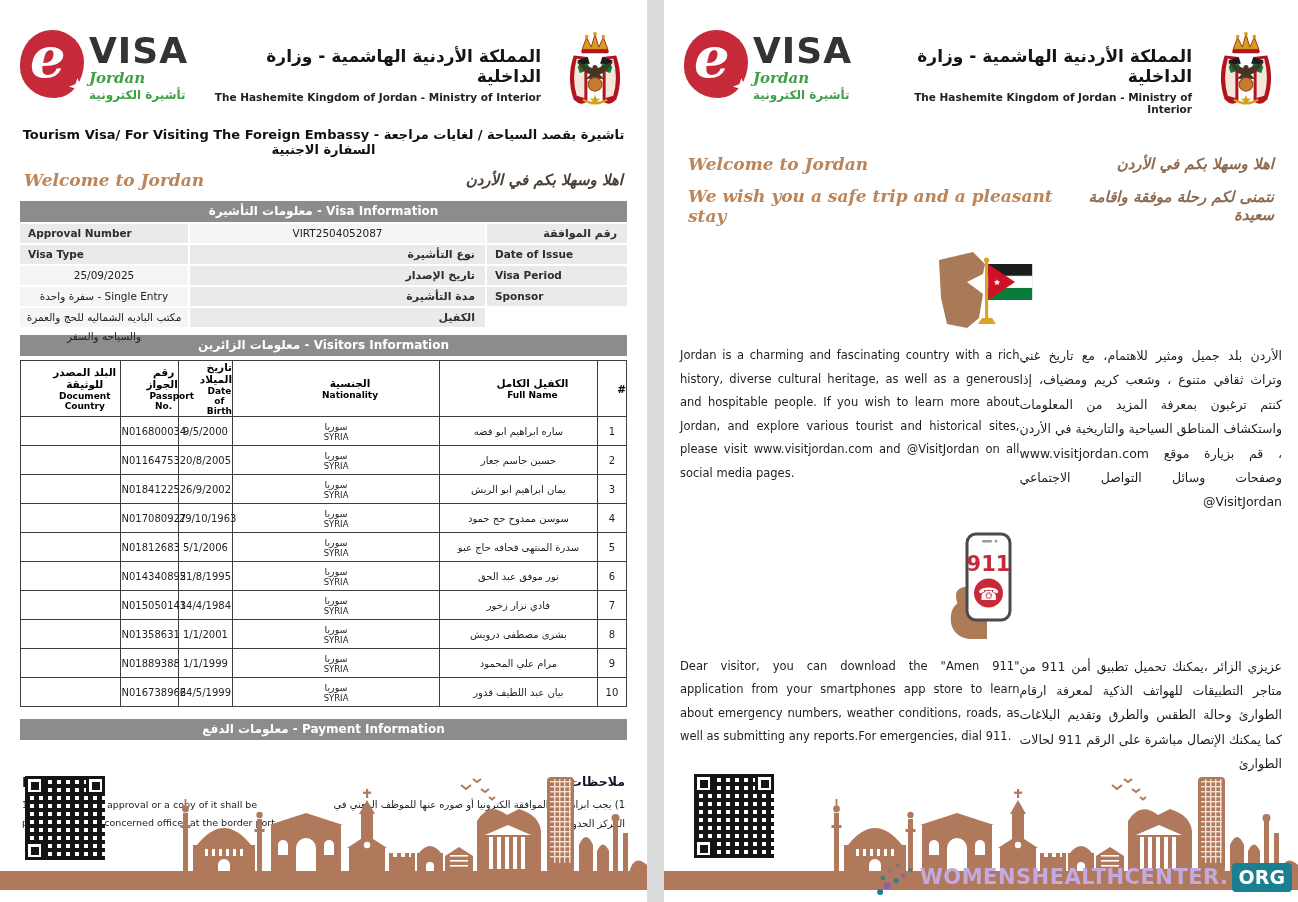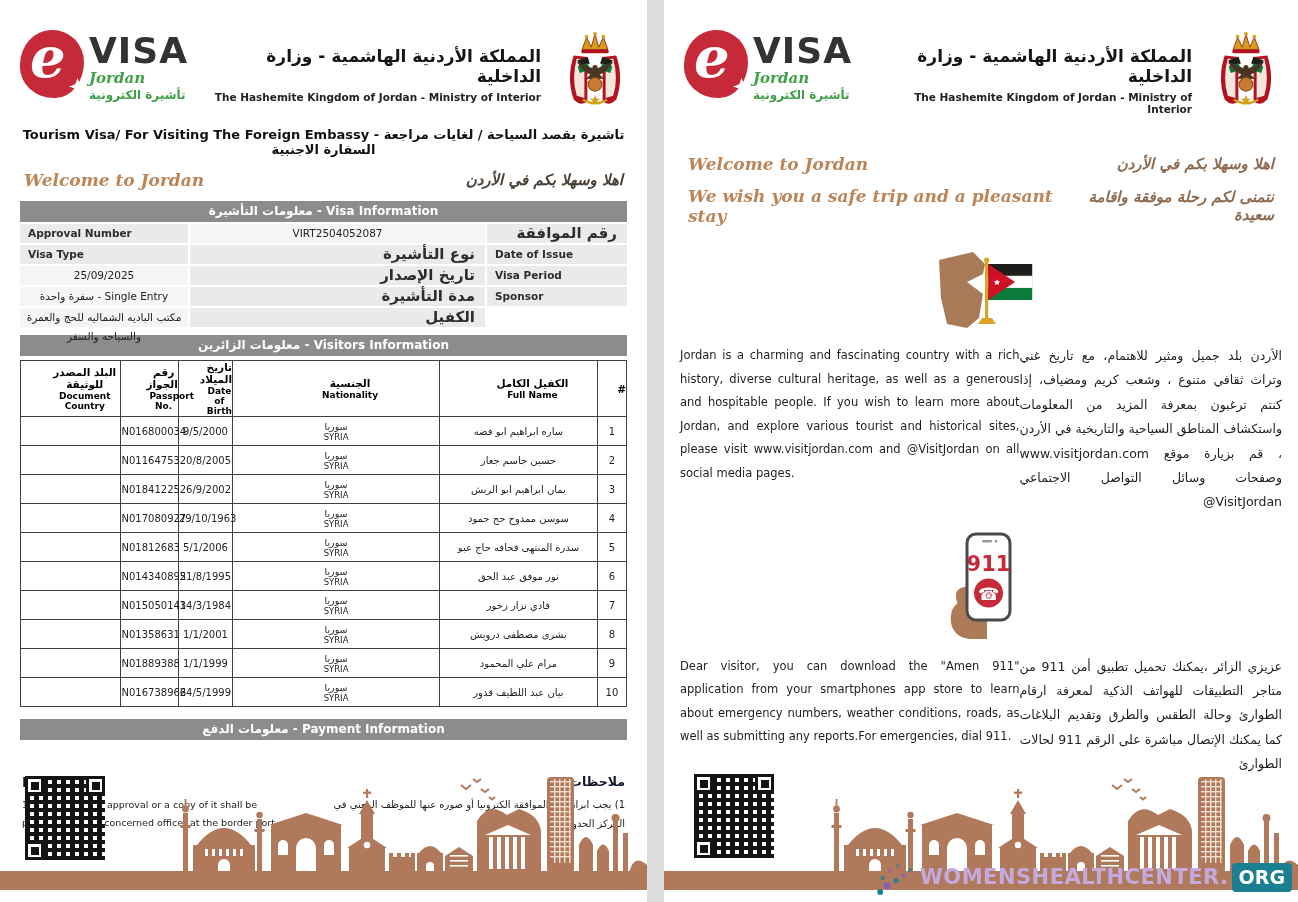--- a/index.html
+++ b/index.html
@@ -28,21 +28,21 @@
   
   .doc-title{text-align:center;font-weight:bold;font-size:13px;color:#111;margin-top:11px;}
   .welcome-row{display:flex;justify-content:space-between;align-items:center;padding:13px 24px 0 24px;}
   .script-en{font-family:"DejaVu Serif",serif;font-style:italic;font-weight:bold;color:#bd8557;font-size:17px;}
   .script-ar{font-family:"DejaVu Serif",serif;font-style:italic;font-weight:bold;color:#4a4036;font-size:15px;direction:rtl;}
   .sheet.right .script-ar{color:#8e6b50;}
   .bar{margin:11px 20px 0 20px;height:21px;background:#8c8c8c;border-radius:0;color:#fff;font-weight:bold;font-size:12px;text-align:center;line-height:21px;}
   .vtable{margin:2px 20px 0 20px;display:grid;grid-template-columns:168px 1fr 140px;gap:2px;}
   .vl{background:#eaeaea;font-weight:bold;font-size:10.5px;color:#2d2d2d;padding-left:8px;line-height:19px;height:19px;}
   .vv{background:#f5f5f5;text-align:center;font-size:10.5px;color:#222;line-height:19px;height:19px;}
-  .va{background:#eaeaea;font-weight:bold;font-size:15px;color:#2d2d2d;text-align:right;padding-right:10px;direction:rtl;line-height:19px;height:19px;}
+  .va{background:#eaeaea;font-weight:bold;font-size:11px;color:#2d2d2d;text-align:right;padding-right:10px;direction:rtl;line-height:19px;height:19px;}
   table.visitors{margin:4px 20px 0 20px;border-collapse:collapse;width:607px;table-layout:fixed;}
   table.visitors th,table.visitors td{border:1.5px solid #3e3e3e;text-align:center;vertical-align:middle;padding:0;}
   table.visitors th{height:33px;padding-left:28px;}
   .h-ar{font-size:10.5px;font-weight:bold;direction:rtl;}
   .h-en{font-size:9px;font-weight:bold;margin-top:1px;}
   table.visitors td{height:28px;font-size:10px;color:#1d1d1d;}
   td.name{font-size:10.5px;direction:rtl;}
   .na{font-size:9.5px;direction:rtl;}
   .ne{font-size:8.5px;}
   .notes{display:flex;justify-content:space-between;margin:34px 22px 0 22px;}
@@ -382,21 +382,21 @@
             <td>
               <div class="na">سوريا</div>
               <div class="ne">SYRIA</div>
             </td>
             <td class="name">نور موفق  عبد الحق</td>
             <td>6</td>
           </tr>
       <tr>
             <td></td>
             <td>N015050143</td>
-            <td>14/3/1984</td>
+            <td>14/4/1984</td>
             <td>
               <div class="na">سوريا</div>
               <div class="ne">SYRIA</div>
             </td>
             <td class="name">فادي نزار  زخور</td>
             <td>7</td>
           </tr>
       <tr>
             <td></td>
             <td>N01358631</td>

